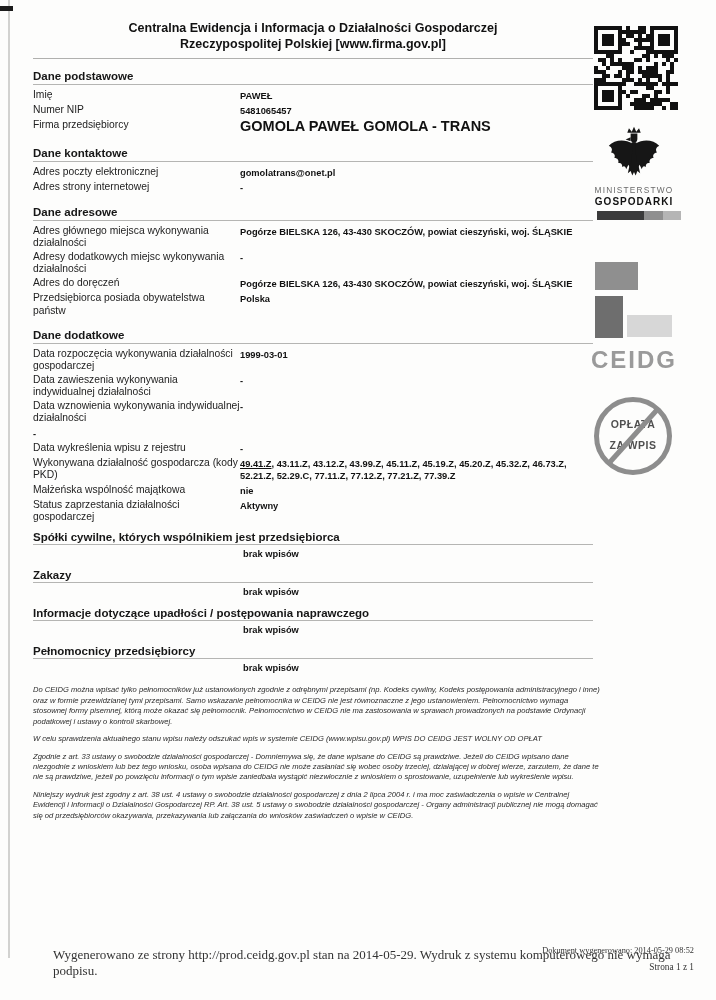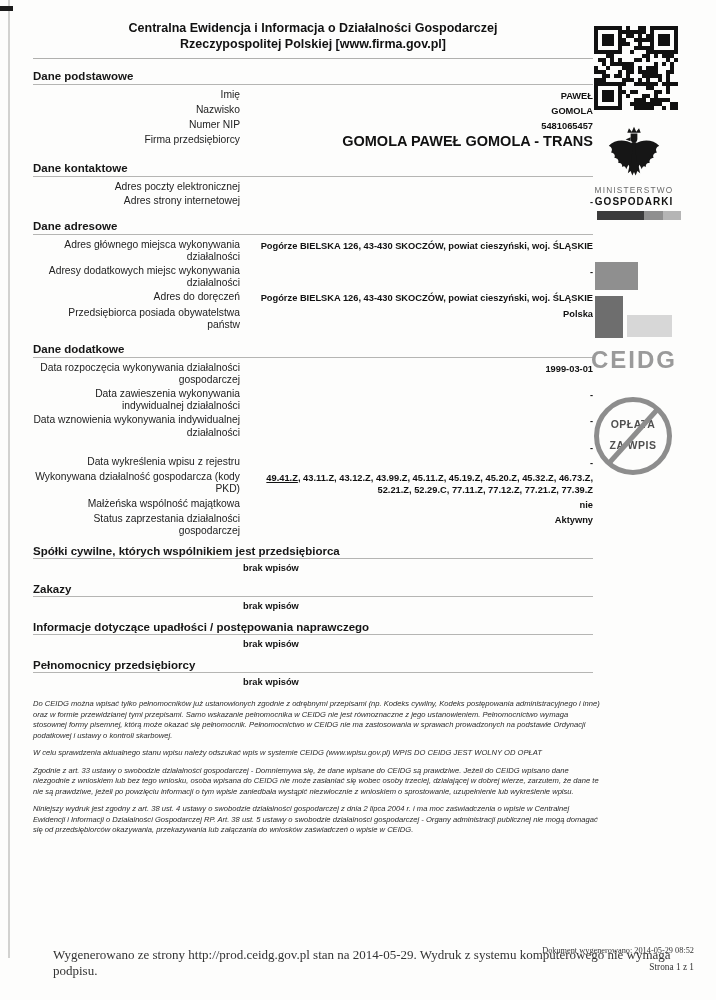--- a/index.html
+++ b/index.html
@@ -9,21 +9,21 @@
   .edge-line{position:absolute;left:8px;top:0;width:2px;height:958px;background:#d2d2d0;}
   .corner-mark{position:absolute;left:0;top:6px;width:13px;height:5px;background:#1c1c1c;}
 
   
   .main{position:absolute;left:33px;top:20px;width:560px;}
   .title{text-align:center;font-weight:bold;font-size:12.5px;line-height:1.3;color:#111;}
   .rule-top{border-top:1.5px solid #b0b0ae;margin-top:5px;}
   .sec{margin-top:8px;}
   .sec-h{font-weight:bold;font-size:11.5px;padding:3px 0 2px;border-bottom:1.5px solid #b5b5b3;color:#161616;}
   .rows{padding-top:3px;}
-  .row{display:flex;padding:1px 0;text-align:right;}
+  .row{display:flex;padding:1px 0;}
   .lbl{width:207px;font-size:10.3px;line-height:1.18;color:#222;}
   .val{flex:1;font-weight:bold;font-size:9.3px;line-height:1.3;padding-top:1px;color:#111;}
   .val.big{font-size:14.5px;line-height:1.1;padding-top:0;}
   .u{text-decoration:underline;}
 
   .empty-sec{margin-top:5px;}
   .empty-sec .sec-h{font-size:11.5px;padding:2px 0 1px;}
   .brak{font-weight:bold;font-size:9.3px;padding:4px 0 3px;margin-left:210px;color:#111;}
 
   .legal{margin-top:9px;width:567px;font-style:italic;font-size:7.6px;line-height:1.38;color:#2a2a2a;}
@@ -69,39 +69,36 @@
     <div class="rule-top"></div>
 
     <div class="sec">
       <div class="sec-h">Dane podstawowe</div>
       <div class="rows">
         <div class="row">
           <div class="lbl">Imię</div>
           <div class="val">PAWEŁ</div>
         </div>
         <div class="row">
-          <div class="lbl">Nazwisko</div>
-          <div class="val">GOMOLA</div>
-        </div>
-        <div class="row">
           <div class="lbl">Numer NIP</div>
           <div class="val">5481065457</div>
         </div>
         <div class="row">
           <div class="lbl">Firma przedsiębiorcy</div>
           <div class="val big">GOMOLA PAWEŁ GOMOLA - TRANS</div>
         </div>
       </div>
     </div>
 
     <div class="sec">
       <div class="sec-h">Dane kontaktowe</div>
       <div class="rows">
         <div class="row">
           <div class="lbl">Adres poczty elektronicznej</div>
+          <div class="val">gomolatrans@onet.pl</div>
         </div>
         <div class="row">
           <div class="lbl">Adres strony internetowej</div>
           <div class="val">-</div>
         </div>
       </div>
     </div>
 
     <div class="sec">
       <div class="sec-h">Dane adresowe</div>

